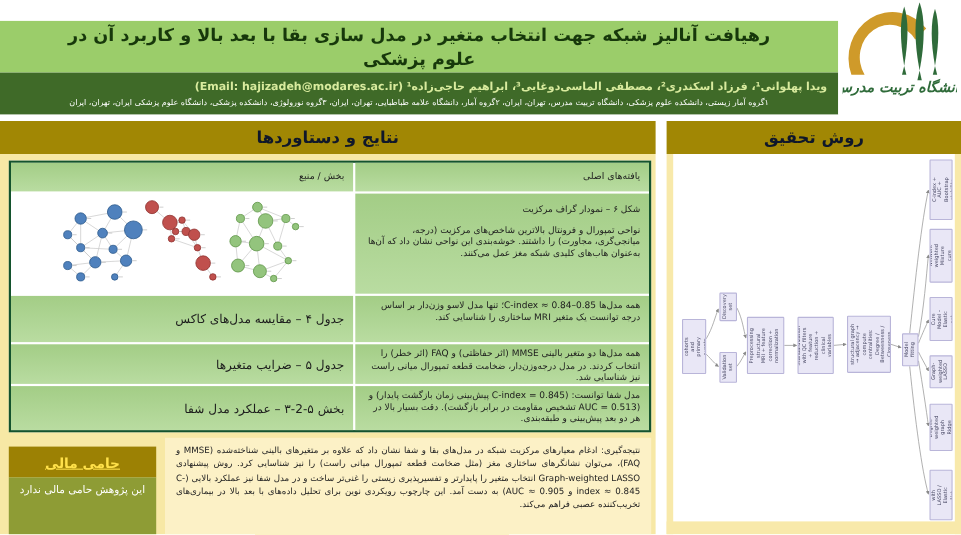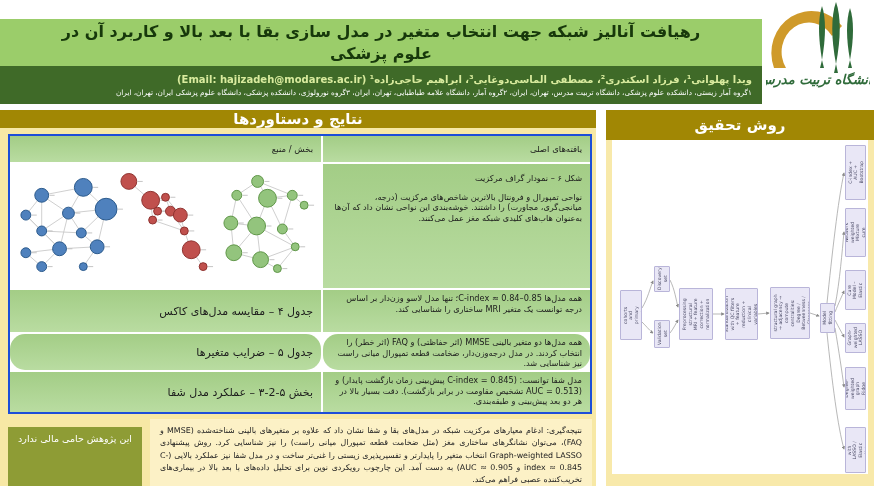--- a/index.html
+++ b/index.html
@@ -7,41 +7,41 @@
   body{font-family:"DejaVu Sans","Liberation Sans",sans-serif;}
   .poster{position:relative;width:874px;height:486px;background:#ffffff;overflow:hidden;}
 
   
   .top{position:absolute;left:0;top:0;width:874px;height:104px;display:flex;}
   .top-left{width:762px;display:flex;flex-direction:column;}
   .title-band{height:59px;background:#9bcd6a;display:flex;align-items:center;justify-content:center;padding:2px 40px;margin-top:19px;}
   .title-band .t{color:#17380b;font-weight:bold;font-size:16px;line-height:1.35;text-align:center;direction:rtl;}
   .authors-band{height:48px;background:#3f6a28;display:flex;flex-direction:column;justify-content:center;gap:3px;padding:2px 10px;}
   .authors{color:#d9eb9e;font-weight:bold;font-size:10px;text-align:right;direction:rtl;}
-  .affil{color:#ffffff;font-size:7.3px;text-align:right;direction:rtl;white-space:nowrap;overflow:hidden;}
+  .affil{color:#ffffff;font-size:7.3px;text-align:center;direction:rtl;white-space:nowrap;overflow:hidden;}
   .logo-box{width:112px;height:104px;background:#ffffff;display:flex;align-items:center;justify-content:center;}
 
   
   .gold-bar{height:30px;background:#a18704;display:flex;align-items:center;justify-content:center;}
-  .gold-bar span{color:#ffffff;font-weight:bold;font-size:15px;direction:rtl;}
+  .gold-bar span{color:#0f172a;font-weight:bold;font-size:15px;direction:rtl;}
 
   
   .main{position:absolute;top:110px;left:0;width:874px;height:376px;display:flex;gap:10px;}
   .left-col{width:596px;display:flex;flex-direction:column;}
   .right-col{width:268px;display:flex;flex-direction:column;}
 
   .left-panel{flex:1;background:#f7e8a5;padding:6px 4px 0 8px;display:flex;flex-direction:column;}
-  .res-table{display:grid;grid-template-columns:311px 1fr;gap:2px;background:#ffffff;border:2px solid #1d4ed8;}
+  .res-table{display:grid;grid-template-columns:311px 1fr;gap:2px;background:#ffffff;border:2px solid #14532d;}
   .cell{background:#a9d18e;background:linear-gradient(#a3cd86,#b9dca1);padding:3px 8px;direction:rtl;color:#1c1c1c;overflow:hidden;}
   .cell.head{font-size:8.5px;display:flex;align-items:center;height:26px;}
   .cell.src{font-size:11px;display:flex;align-items:center;}
   .cell.find{font-size:8.2px;line-height:1.3;}
   .cell.fig{background:#ffffff;padding:2px;}
   .find .cap{margin:6px 0 8px 0;}
-  .r1{height:124px;} .r2{height:42px;} .r3{height:36px;border-radius:15px;} .r4{height:40px;}
+  .r1{height:91px;} .r2{height:42px;} .r3{height:36px;} .r4{height:40px;}
 
   .bottom-zone{flex:1;display:flex;align-items:stretch;gap:8px;padding-top:5px;}
   .sponsor{width:134px;margin-top:8px;display:flex;flex-direction:column;}
   .sponsor-head{background:#9c8104;height:28px;display:flex;align-items:center;justify-content:center;}
   .sponsor-head span{color:#ffe14a;font-weight:bold;font-size:12.5px;text-decoration:underline;direction:rtl;}
   .sponsor-body{background:#8e9c35;flex:1;display:flex;align-items:flex-start;justify-content:center;padding-top:6px;}
   .sponsor-body span{color:#ffffff;font-size:9.5px;direction:rtl;}
   .conclusion{flex:1;background:#fcf1c6;direction:rtl;font-size:7.9px;line-height:1.55;color:#222;padding:6px 10px;text-align:justify;}
 
   
@@ -232,20 +232,23 @@
 
           <div class="cell src r3">جدول ۵ – ضرایب متغیرها</div>
           <div class="cell find r3">همه مدل‌ها دو متغیر بالینی MMSE (اثر حفاظتی) و FAQ (اثر خطر) را انتخاب کردند. در مدل درجه‌وزن‌دار، ضخامت قطعه تمپورال میانی راست نیز شناسایی شد.</div>
 
           <div class="cell src r4">بخش ۵-2-۳ – عملکرد مدل شفا</div>
           <div class="cell find r4">مدل شفا توانست: (C-index = 0.845 پیش‌بینی زمان بازگشت پایدار) و (AUC = 0.513 تشخیص مقاومت در برابر بازگشت). دقت بسیار بالا در هر دو بعد پیش‌بینی و طبقه‌بندی.</div>
         </div>
 
         <div class="bottom-zone">
           <div class="sponsor">
+            <div class="sponsor-head">
+              <span>حامی مالی</span>
+            </div>
             <div class="sponsor-body">
               <span>این پژوهش حامی مالی ندارد</span>
             </div>
           </div>
           <div class="conclusion">نتیجه‌گیری: ادغام معیارهای مرکزیت شبکه در مدل‌های بقا و شفا نشان داد که علاوه بر متغیرهای بالینی شناخته‌شده (MMSE و FAQ)، می‌توان نشانگرهای ساختاری مغز (مثل ضخامت قطعه تمپورال میانی راست) را نیز شناسایی کرد. روش پیشنهادی Graph-weighted LASSO انتخاب متغیر را پایدارتر و تفسیرپذیری زیستی را غنی‌تر ساخت و در مدل شفا نیز عملکرد بالایی (C-index ≈ 0.845 و AUC ≈ 0.905) به دست آمد. این چارچوب رویکردی نوین برای تحلیل داده‌های با بعد بالا در بیماری‌های تخریب‌کننده عصبی فراهم می‌کند.</div>
         </div>
 
       </div>
     </div>
 

